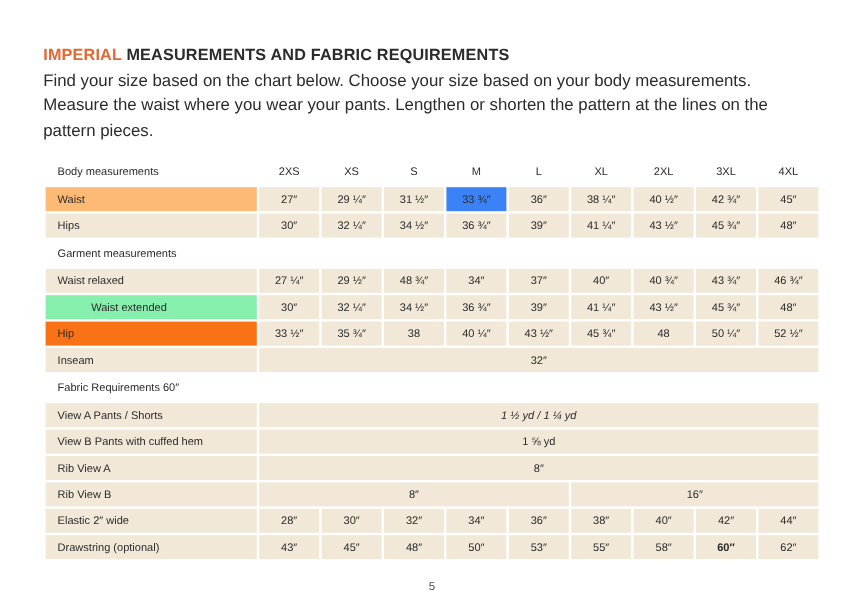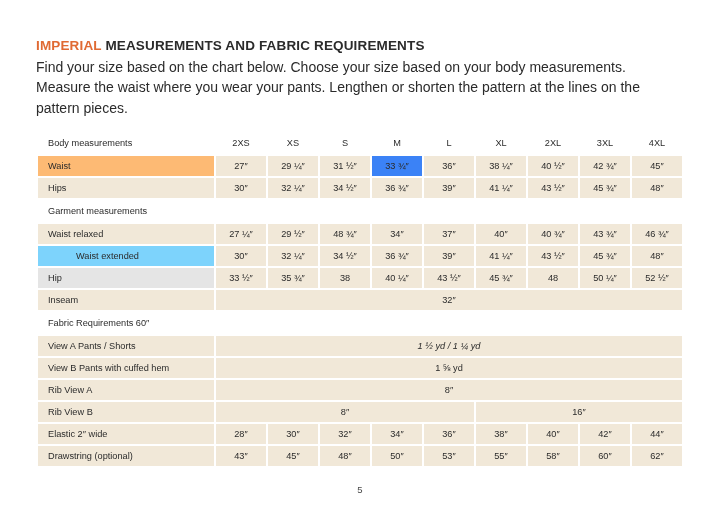--- a/index.html
+++ b/index.html
@@ -169,33 +169,33 @@
           <td style="background: rgb(241, 232, 216);">29 ½″</td>
           <td style="background: rgb(241, 232, 216);">48 ¾″</td>
           <td style="background: rgb(241, 232, 216);">34″</td>
           <td style="background: rgb(241, 232, 216);">37″</td>
           <td style="background: rgb(241, 232, 216);">40″</td>
           <td style="background: rgb(241, 232, 216);">40 ¾″</td>
           <td style="background: rgb(241, 232, 216);">43 ¾″</td>
           <td style="background: rgb(241, 232, 216);">46 ¾″</td>
         </tr>
         <tr class="data">
-          <td class="lbl" style="background: #7dd3fc; padding-left: 38px;">Waist extended</td>
+          <td class="lbl" style="background: #86efac; padding-left: 38px;">Waist extended</td>
           <td style="background: rgb(241, 232, 216);">30″</td>
           <td style="background: rgb(241, 232, 216);">32 ¼″</td>
           <td style="background: rgb(241, 232, 216);">34 ½″</td>
           <td style="background: rgb(241, 232, 216);">36 ¾″</td>
           <td style="background: rgb(241, 232, 216);">39″</td>
           <td style="background: rgb(241, 232, 216);">41 ¼″</td>
           <td style="background: rgb(241, 232, 216);">43 ½″</td>
           <td style="background: rgb(241, 232, 216);">45 ¾″</td>
           <td style="background: rgb(241, 232, 216);">48″</td>
         </tr>
         <tr class="data">
-          <td class="lbl" style="background: #e5e5e5;">Hip</td>
+          <td class="lbl" style="background: #f97316;">Hip</td>
           <td style="background: rgb(241, 232, 216);">33 ½″</td>
           <td style="background: rgb(241, 232, 216);">35 ¾″</td>
           <td style="background: rgb(241, 232, 216);">38</td>
           <td style="background: rgb(241, 232, 216);">40 ¼″</td>
           <td style="background: rgb(241, 232, 216);">43 ½″</td>
           <td style="background: rgb(241, 232, 216);">45 ¾″</td>
           <td style="background: rgb(241, 232, 216);">48</td>
           <td style="background: rgb(241, 232, 216);">50 ¼″</td>
           <td style="background: rgb(241, 232, 216);">52 ½″</td>
         </tr>
@@ -237,21 +237,21 @@
         </tr>
         <tr class="data">
           <td class="lbl" style="background: rgb(241, 232, 216); margin-left: 16px;">Drawstring (optional)</td>
           <td style="background: rgb(241, 232, 216);">43″</td>
           <td style="background: rgb(241, 232, 216);">45″</td>
           <td style="background: rgb(241, 232, 216);">48″</td>
           <td style="background: rgb(241, 232, 216);">50″</td>
           <td style="background: rgb(241, 232, 216);">53″</td>
           <td style="background: rgb(241, 232, 216);">55″</td>
           <td style="background: rgb(241, 232, 216);">58″</td>
-          <td style="background: rgb(241, 232, 216);">60″</td>
+          <td style="background: rgb(241, 232, 216); font-weight: bold;">60″</td>
           <td style="background: rgb(241, 232, 216);">62″</td>
         </tr>
       </tbody>
   </table>
 
   <div class="pagenum">5</div>
 
 </div>
 
 </body></html>

